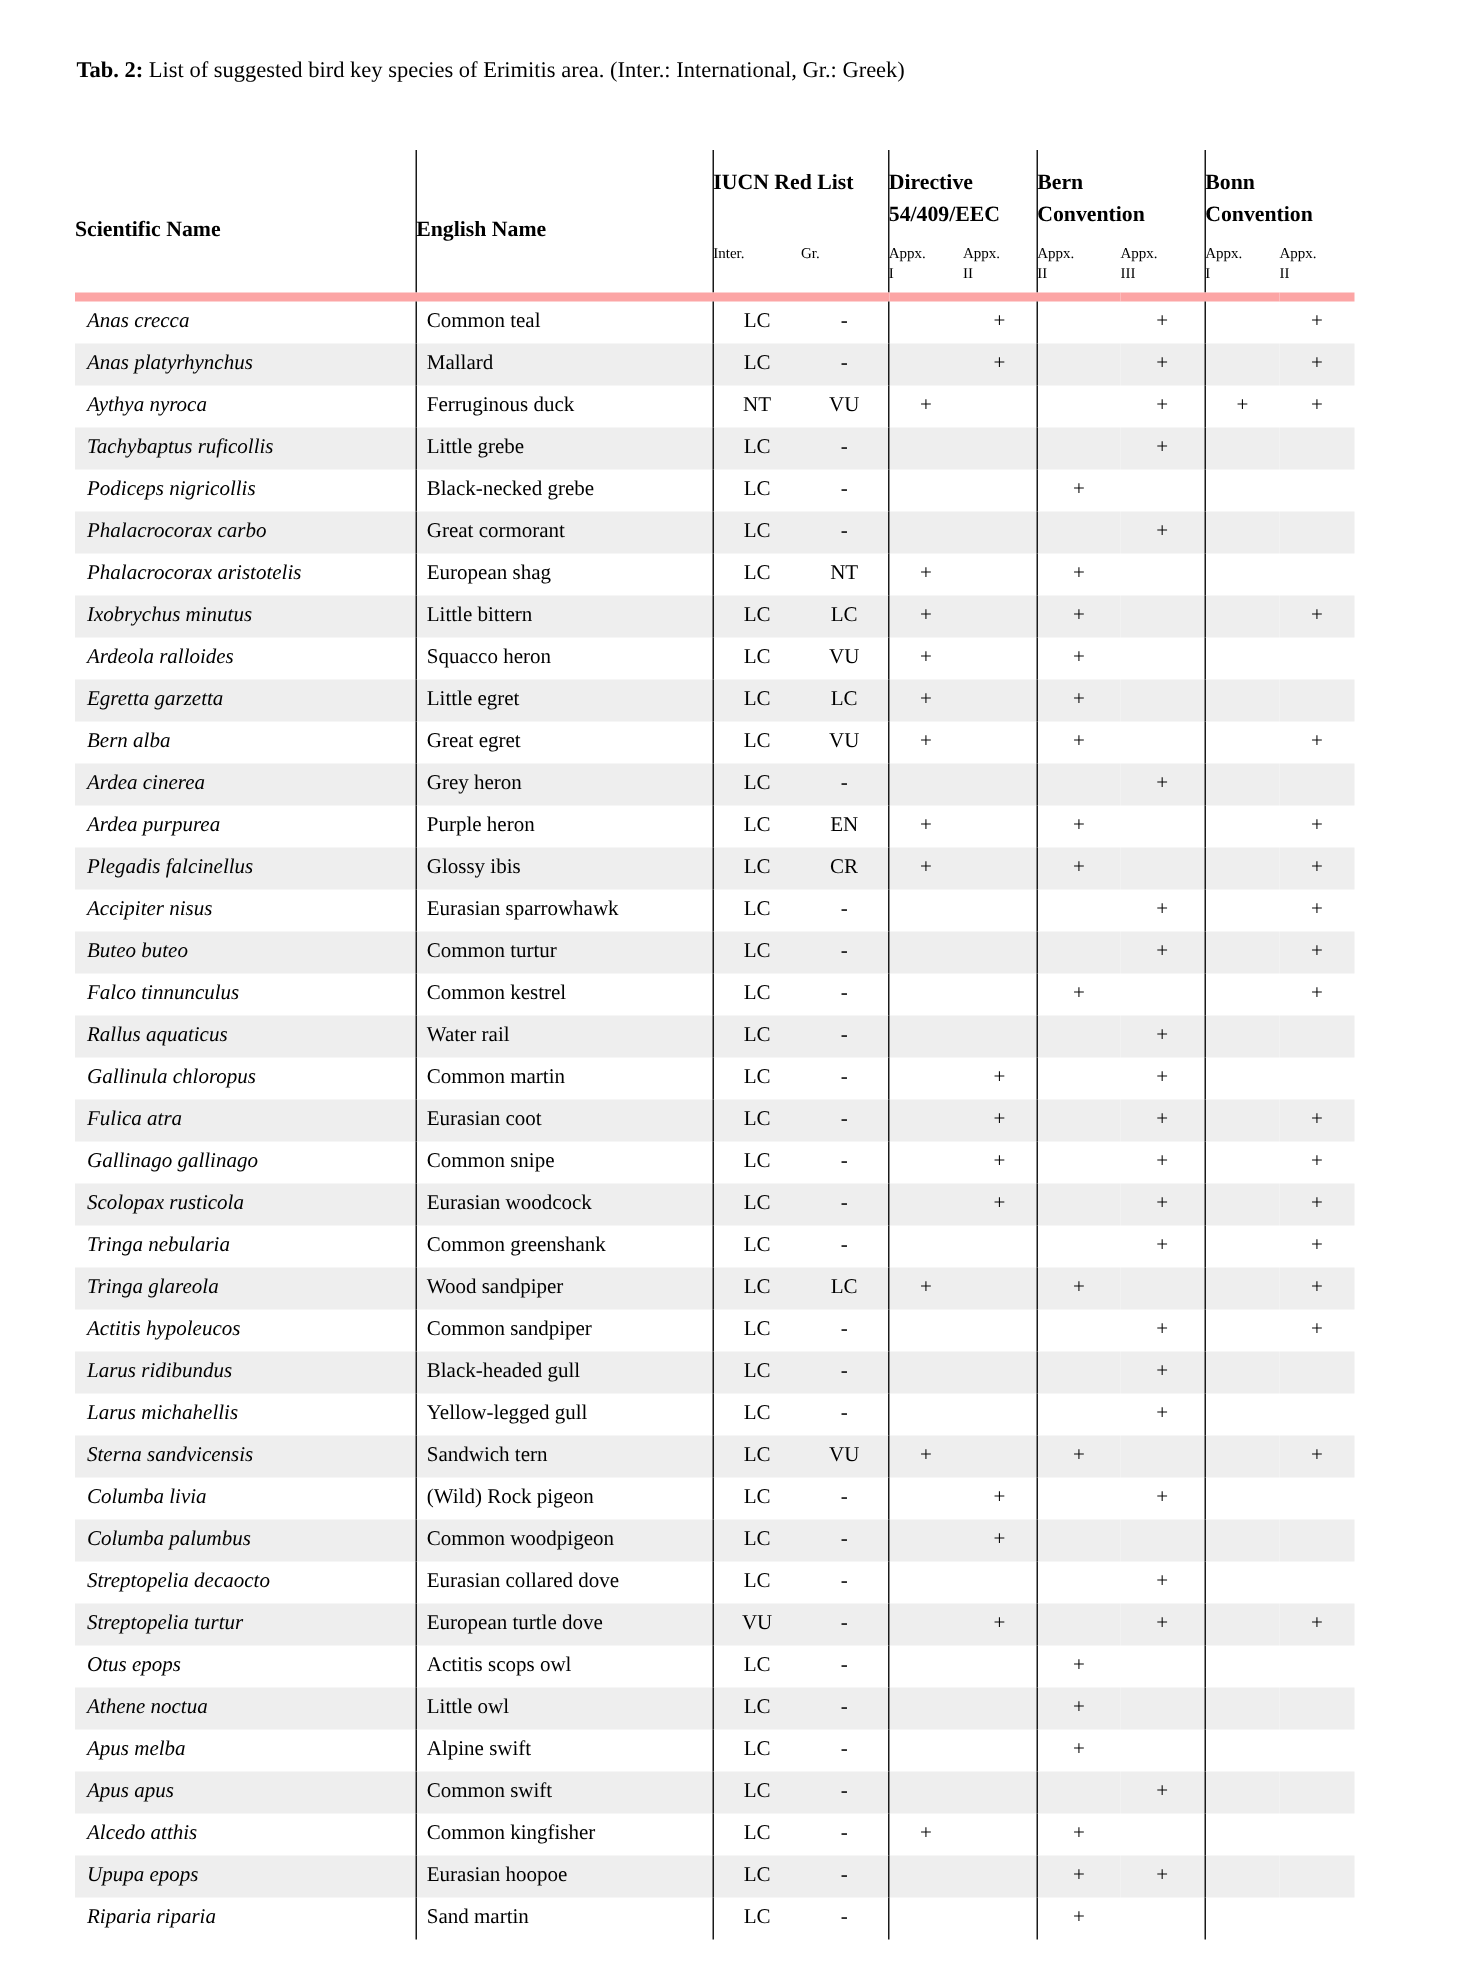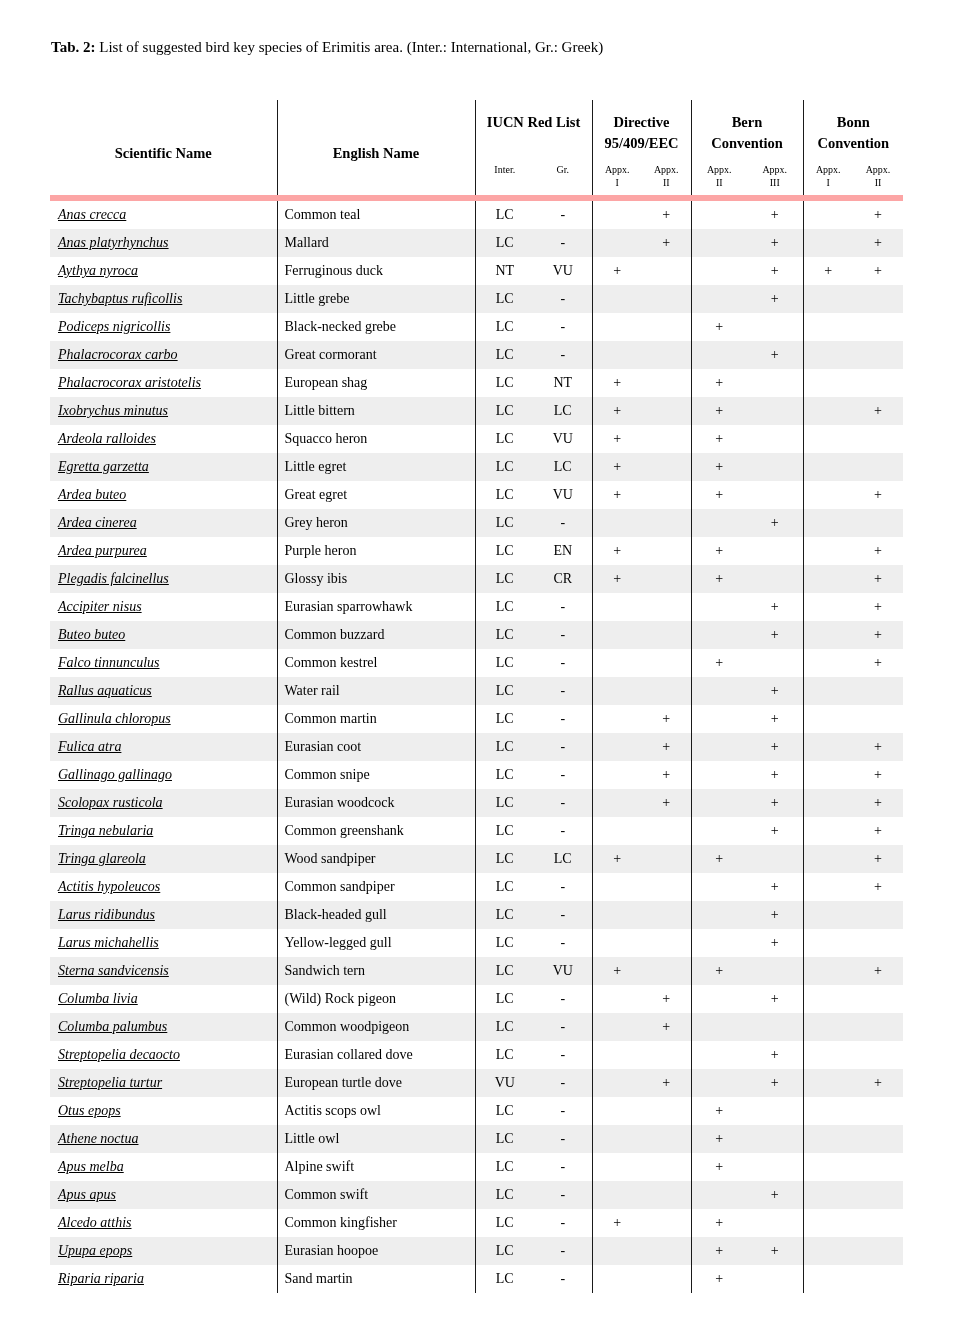--- a/index.html
+++ b/index.html
@@ -28,21 +28,21 @@
     top: 100px;
     width: 853px;
     border-collapse: collapse;
     table-layout: fixed;
     font-size: 14px;
   }
   th, td { padding: 0; margin: 0; }
   .bR { border-right: 1px solid #1a1a1a; }
   thead th {
     font-weight: bold;
-    text-align: center;
+    text-align: left;
     vertical-align: top;
     border-bottom: none;
   }
   thead tr.group-row th { padding-top: 12px; font-size: 14.5px; line-height: 1.45; height: 50px; }
   thead th.name-head {
     vertical-align: middle;
     padding-top: 0;
     font-size: 14.5px;
   }
   thead tr.sub-row th {
@@ -50,21 +50,21 @@
     font-size: 10px;
     line-height: 1.3;
     vertical-align: top;
     padding-top: 1px;
     padding-bottom: 6px;
   }
   thead th .l2 { display: block; }
   thead th.rule, thead tr.sub-row th { border-bottom: 6px solid #fca5a5; }
   tbody td { height: 28px; font-size: 14px; }
   tbody tr:nth-child(even) { background: #eeeeee; }
-  td.sci { font-style: italic; padding-left: 8px; text-decoration: underline; }
+  td.sci { font-style: italic; padding-left: 8px; }
   td.en { padding-left: 7px; }
   td.c { text-align: center; }
 </style>
 </head>
 <body>
 
 <div class="page">
 
   <p class="caption"><span class="bold">Tab. 2:</span><span> List of suggested bird key species of Erimitis area. (Inter.: International, Gr.: Greek)</span></p>
 
@@ -79,21 +79,21 @@
       <col style="width:56px">
         <col style="width:56px">
       <col style="width:50px">
         <col style="width:50px">
     </colgroup>
     <thead>
       <tr class="group-row">
         <th rowspan="2" class="name-head bR rule">Scientific Name</th>
         <th rowspan="2" class="name-head bR rule">English Name</th>
         <th colspan="2" class="bR"><span>IUCN Red List</span></th>
-        <th colspan="2" class="bR"><span>Directive</span><span class="l2">95/409/EEC</span></th>
+        <th colspan="2" class="bR"><span>Directive</span><span class="l2">54/409/EEC</span></th>
         <th colspan="2" class="bR"><span>Bern</span><span class="l2">Convention</span></th>
         <th colspan="2"><span>Bonn</span><span class="l2">Convention</span></th>
       </tr>
       <tr class="sub-row">
         <th><span>Inter.</span></th>
         <th class="bR"><span>Gr.</span></th>
         <th><span>Appx.</span><span class="l2">I</span></th>
         <th class="bR"><span>Appx.</span><span class="l2">II</span></th>
         <th><span>Appx.</span><span class="l2">II</span></th>
         <th class="bR"><span>Appx.</span><span class="l2">III</span></th>
@@ -216,21 +216,21 @@
           <td class="c">LC</td>
           <td class="c bR">LC</td>
           <td class="c">+</td>
           <td class="c bR"></td>
           <td class="c">+</td>
           <td class="c bR"></td>
           <td class="c"></td>
           <td class="c"></td>
         </tr>
         <tr>
-          <td class="sci bR">Ardea buteo</td>
+          <td class="sci bR">Bern alba</td>
           <td class="en bR">Great egret</td>
           <td class="c">LC</td>
           <td class="c bR">VU</td>
           <td class="c">+</td>
           <td class="c bR"></td>
           <td class="c">+</td>
           <td class="c bR"></td>
           <td class="c"></td>
           <td class="c">+</td>
         </tr>
@@ -277,21 +277,21 @@
           <td class="c bR">-</td>
           <td class="c"></td>
           <td class="c bR"></td>
           <td class="c"></td>
           <td class="c bR">+</td>
           <td class="c"></td>
           <td class="c">+</td>
         </tr>
         <tr>
           <td class="sci bR">Buteo buteo</td>
-          <td class="en bR">Common buzzard</td>
+          <td class="en bR">Common turtur</td>
           <td class="c">LC</td>
           <td class="c bR">-</td>
           <td class="c"></td>
           <td class="c bR"></td>
           <td class="c"></td>
           <td class="c bR">+</td>
           <td class="c"></td>
           <td class="c">+</td>
         </tr>
         <tr>

